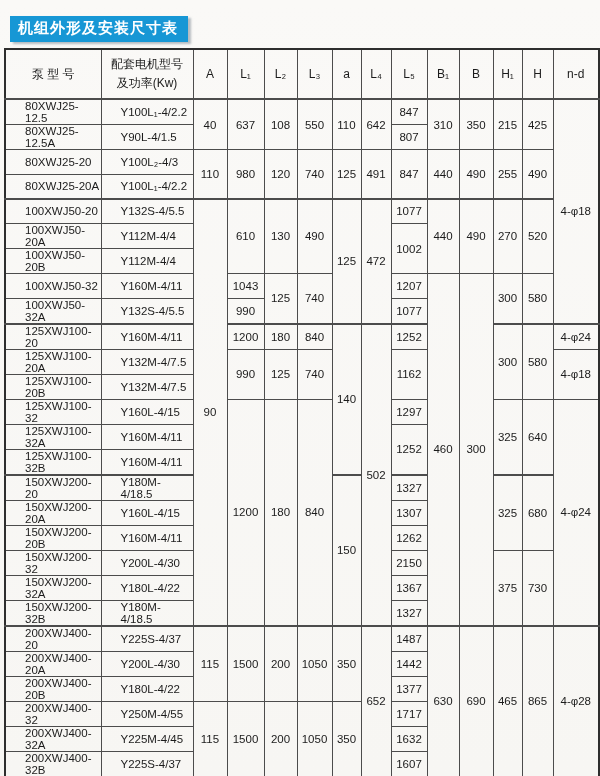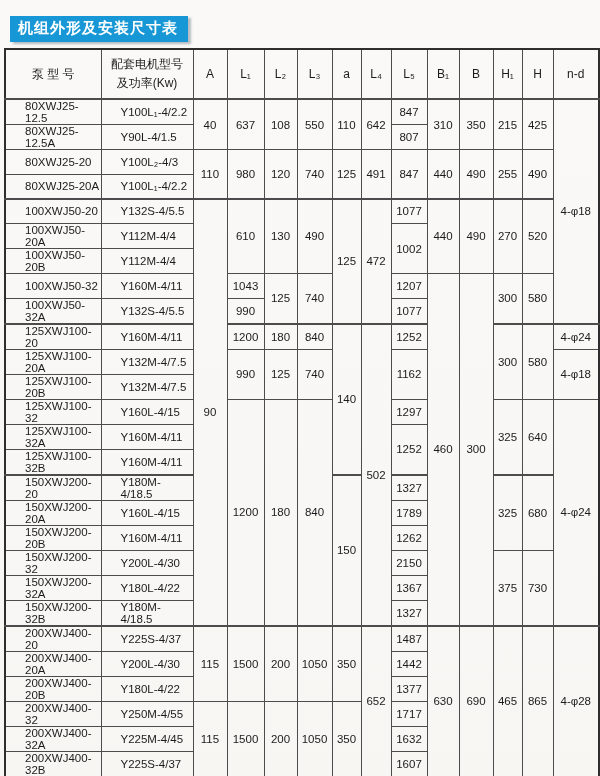--- a/index.html
+++ b/index.html
@@ -221,21 +221,21 @@
           <td class="cell-model">150XWJ200-20</td>
           <td class="cell-motor">Y180M-4/18.5</td>
           <td rowspan="6" class="cell-a">150</td>
           <td class="cell-L5">1327</td>
           <td rowspan="3" class="cell-H1">325</td>
           <td rowspan="3" class="cell-H">680</td>
         </tr>
         <tr>
           <td class="cell-model">150XWJ200-20A</td>
           <td class="cell-motor">Y160L-4/15</td>
-          <td class="cell-L5">1789</td>
+          <td class="cell-L5">1307</td>
         </tr>
         <tr>
           <td class="cell-model">150XWJ200-20B</td>
           <td class="cell-motor">Y160M-4/11</td>
           <td class="cell-L5">1262</td>
         </tr>
         <tr>
           <td class="cell-model">150XWJ200-32</td>
           <td class="cell-motor">Y200L-4/30</td>
           <td class="cell-L5">2150</td>

